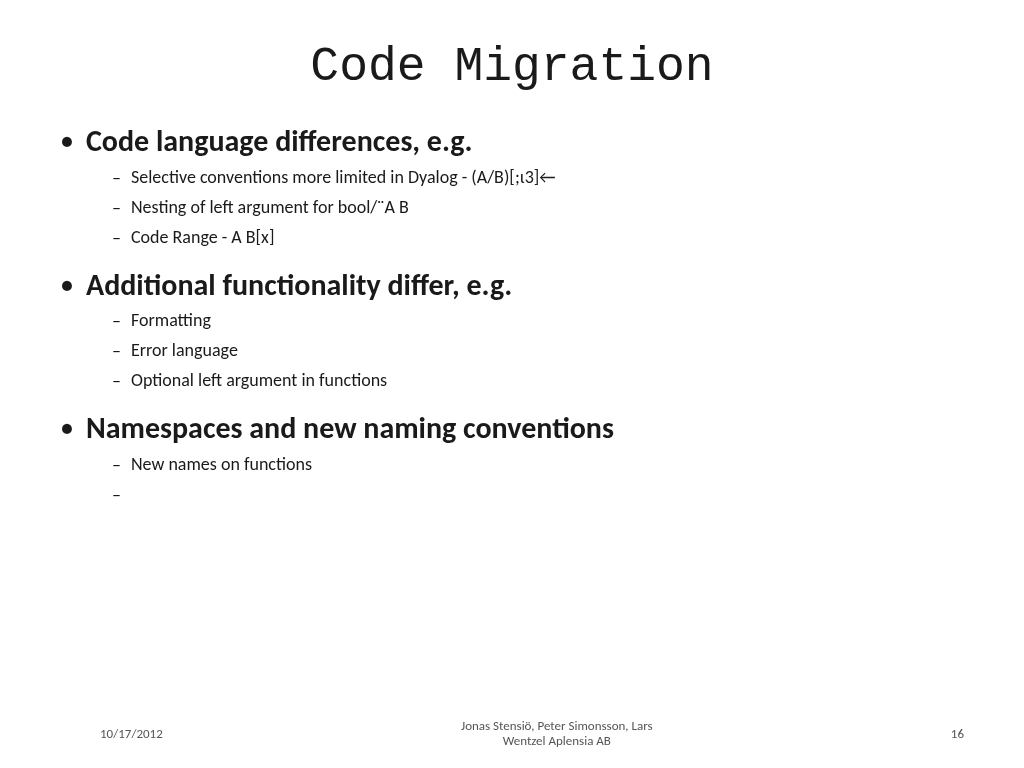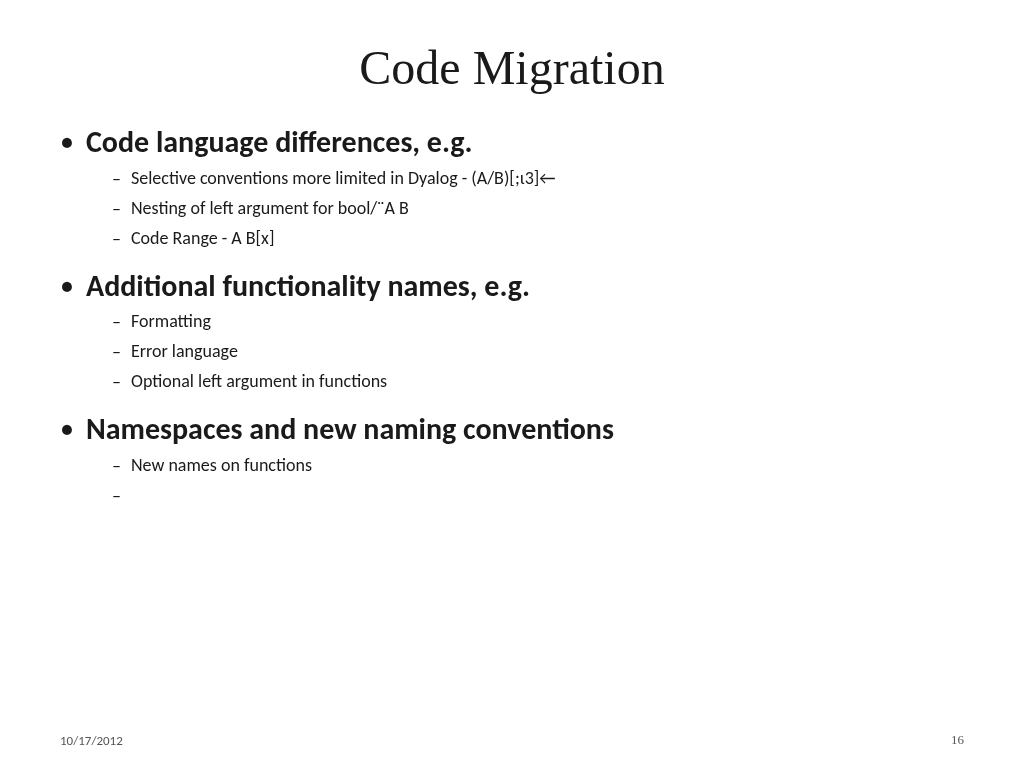--- a/index.html
+++ b/index.html
@@ -25,21 +25,21 @@
       padding: 40px 60px 20px 60px;
       position: relative;
     }
 
     .slide-title {
       text-align: center;
       font-size: 48px;
       font-weight: 400;
       color: #1a1a1a;
       margin-bottom: 28px;
-      font-family: Liberation Serif, serif;
+      font-family: Liberation Mono, monospace;
     }
 
     .content {
       flex: 1;
       display: flex;
       flex-direction: column;
       justify-content: flex-start;
       gap: 10px;
     }
 
@@ -94,37 +94,37 @@
     }
 
     .footer {
       display: flex;
       justify-content: space-between;
       align-items: center;
       padding-top: 10px;
       border-top: none;
       font-size: 13px;
       color: #555555;
+      margin-left: 40px;
     }
 
     .footer-left {
       font-size: 13px;
       color: #555;
     }
 
     .footer-center {
       font-size: 13px;
       color: #555;
       text-align: center;
     }
 
     .footer-right {
       font-size: 13px;
       color: #555;
-      font-family: Liberation Serif, serif;
     }
   </style>
 </head>
 <body>
 
 <div class="slide">
   <h1 class="slide-title">Code Migration</h1>
 
   <div class="content">
 
@@ -145,21 +145,21 @@
         <div class="sub-item">
           <span class="sub-dash">–</span>
           <span class="sub-text">Code Range - A B[x]</span>
         </div>
       </div>
     </div>
 
     <div>
       <div class="bullet-item">
         <span class="bullet-dot">•</span>
-        <span class="bullet-text">Additional functionality names, e.g.</span>
+        <span class="bullet-text">Additional functionality differ, e.g.</span>
       </div>
       <div class="sub-items">
         <div class="sub-item">
           <span class="sub-dash">–</span>
           <span class="sub-text">Formatting</span>
         </div>
         <div class="sub-item">
           <span class="sub-dash">–</span>
           <span class="sub-text">Error language</span>
         </div>
@@ -183,15 +183,16 @@
         <div class="sub-item">
           <span class="sub-dash">–</span>
         </div>
       </div>
     </div>
 
   </div>
 
   <div class="footer">
     <span class="footer-left">10/17/2012</span>
+    <span class="footer-center">Jonas Stensiö, Peter Simonsson, Lars<br>Wentzel  Aplensia AB</span>
     <span class="footer-right">16</span>
   </div>
 </div>
 
 </body></html>

